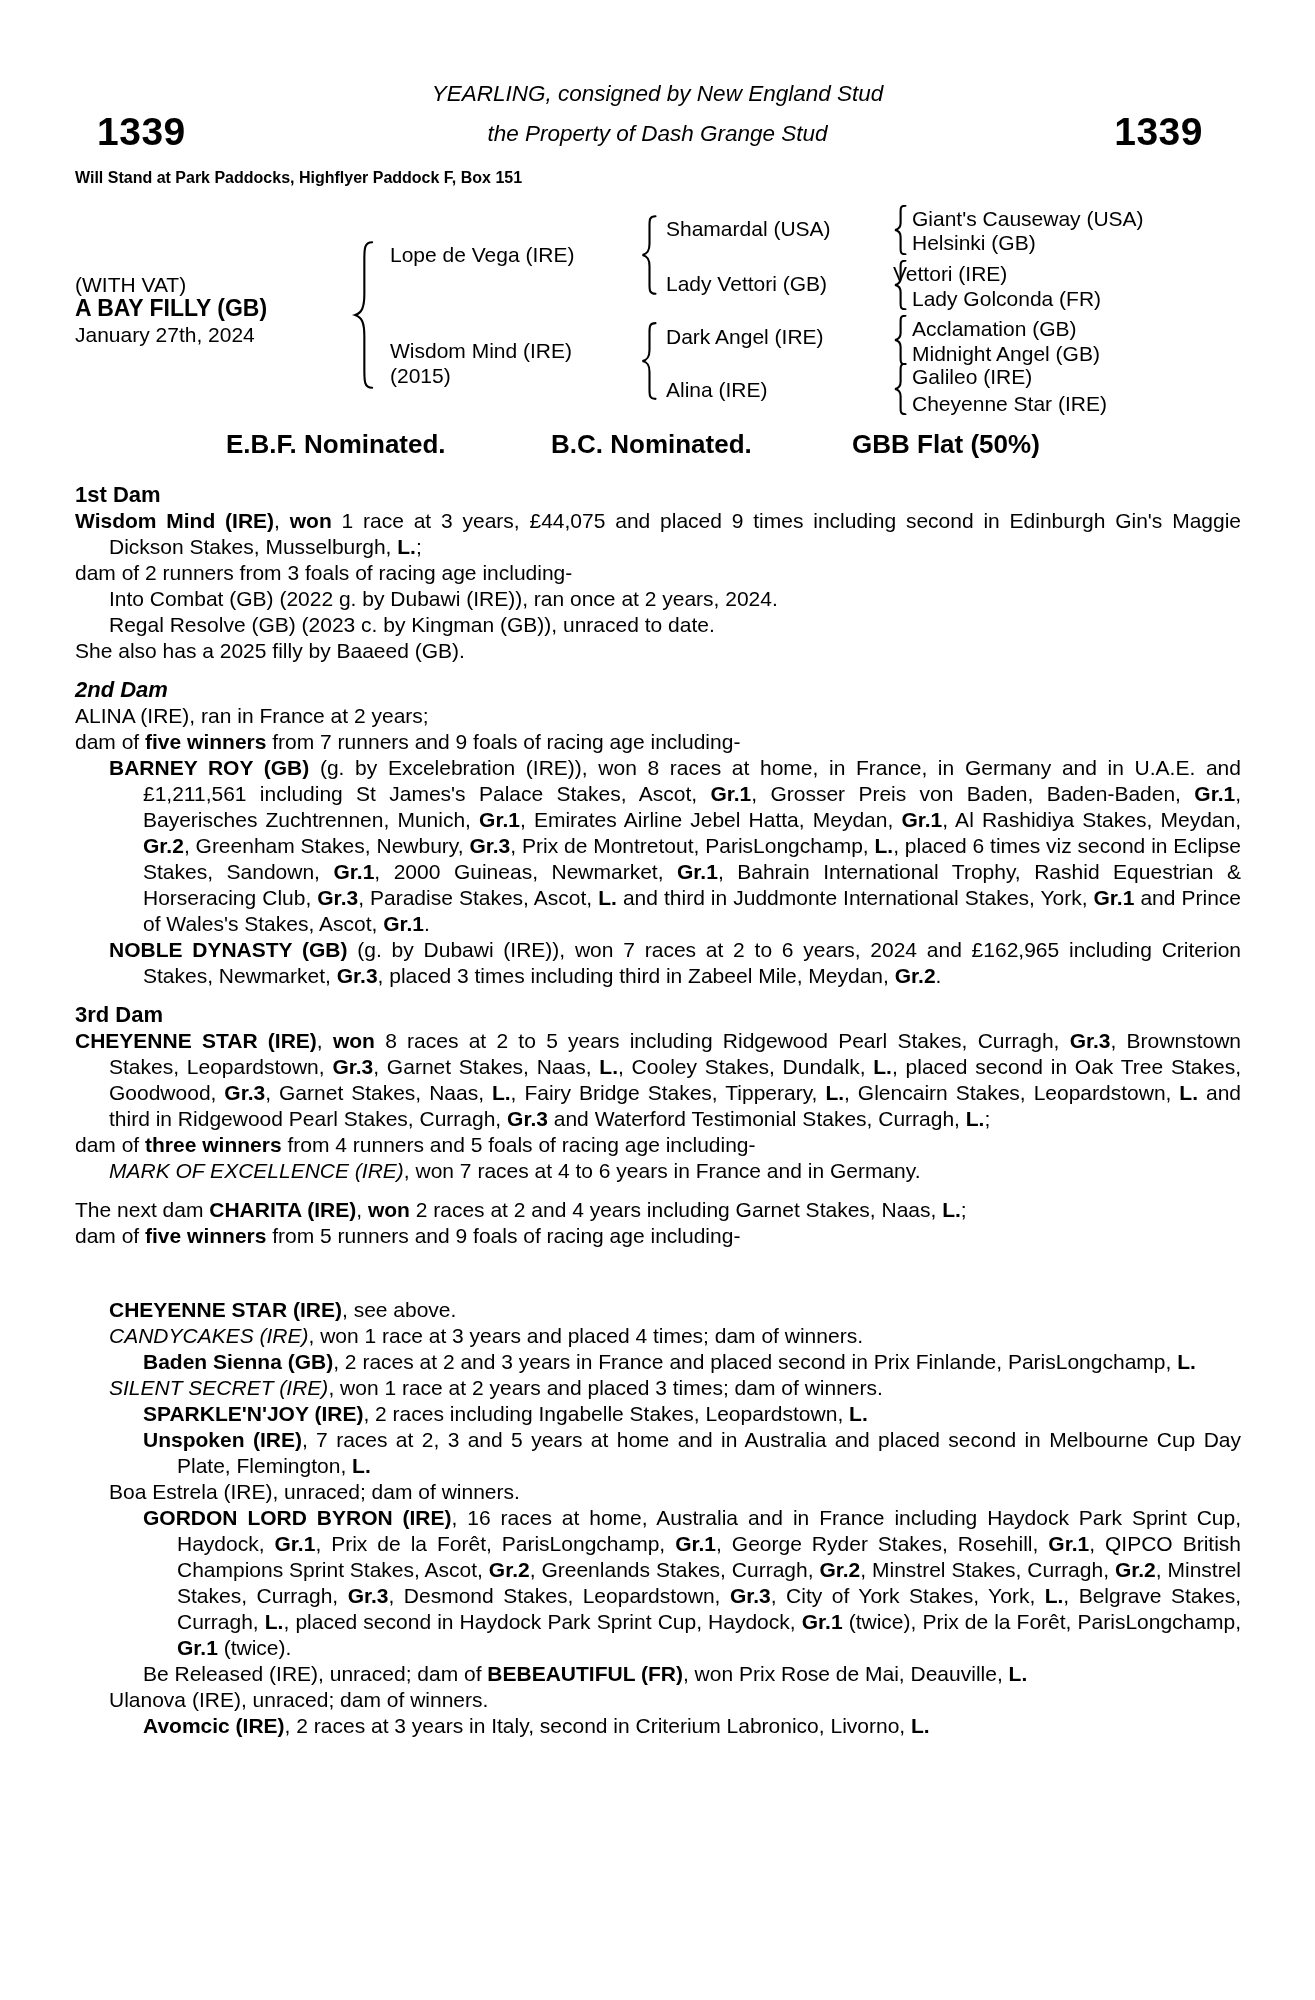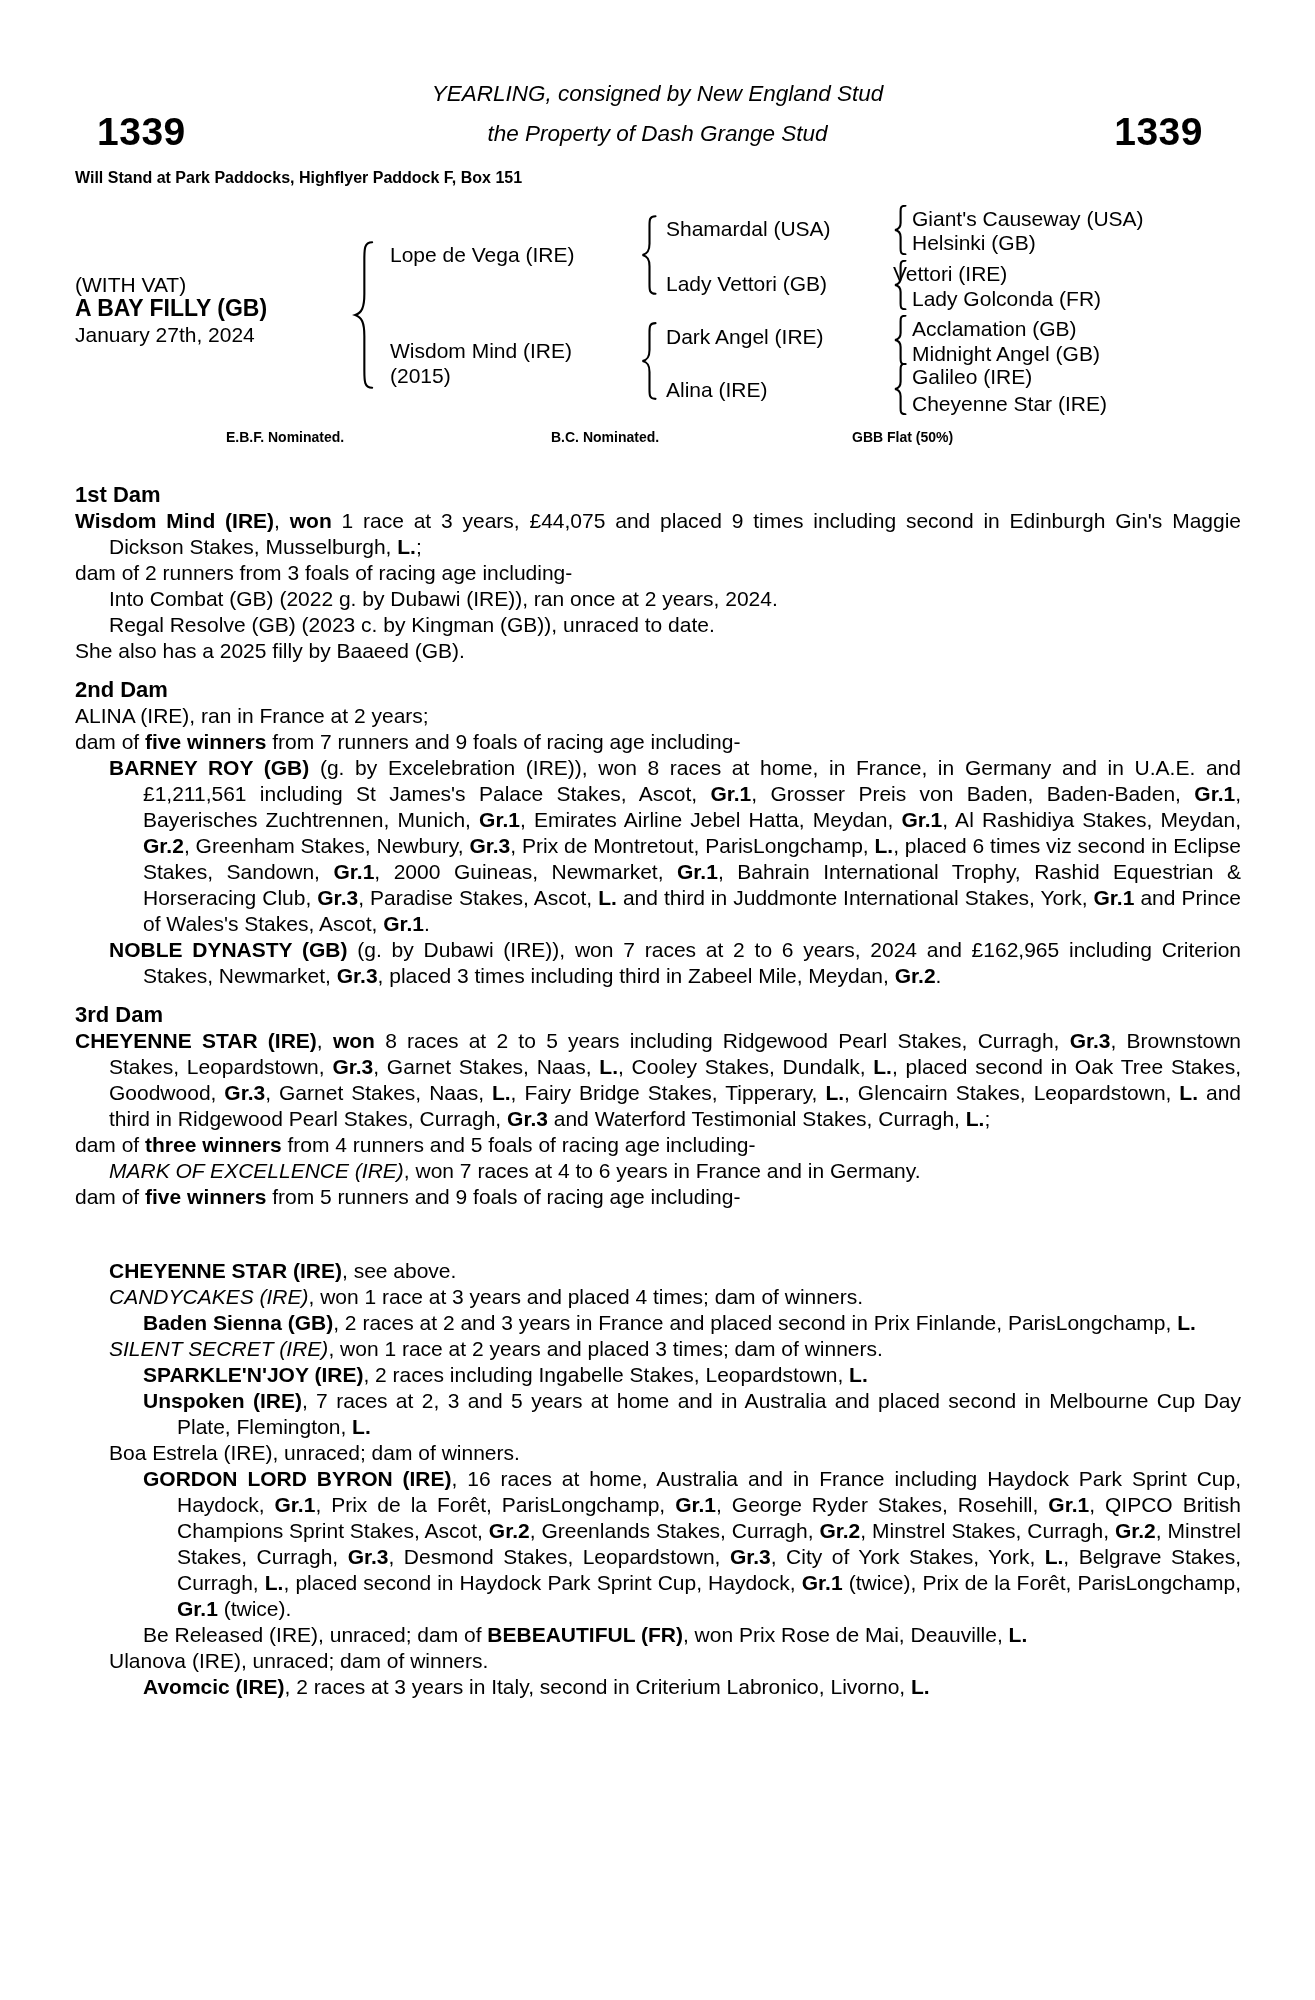--- a/index.html
+++ b/index.html
@@ -8,21 +8,21 @@
   .center-line{position:absolute;left:0;width:100%;text-align:center;
                font-style:italic;font-size:22.5px;}
   .lot{position:absolute;font-size:39px;font-weight:bold;letter-spacing:.5px;line-height:1;}
   .lot-left{left:97px;top:112px;}
   .lot-right{right:112px;top:112px;}
   .location{position:absolute;left:75px;top:169px;font-weight:bold;font-size:16px;}
   .ped{position:absolute;white-space:nowrap;font-size:21px;line-height:1.1;}
   .ped.bold{font-weight:bold;font-size:23px;}
   .brace{position:absolute;}
   .brace path{fill:none;stroke:#000;stroke-width:2.1;vector-effect:non-scaling-stroke;stroke-linecap:round;}
-  .noms{position:absolute;top:429px;left:0;width:100%;height:28px;font-weight:bold;font-size:14px;}
+  .noms{position:absolute;top:429px;left:0;width:100%;height:28px;font-weight:bold;font-size:26px;}
   .noms span{position:absolute;top:0;white-space:nowrap;}
   .nom-ebf{left:226px;} .nom-bc{left:551px;} .nom-gbb{left:852px;}
   #body{position:absolute;left:75px;top:482px;width:1166px;font-size:21px;line-height:26px;}
   #body p{margin:0;text-align:justify;}
   #body p.heading{font-weight:bold;font-size:22px;text-align:left;}
   #body p.gap{margin-top:13px;}
   .b{font-weight:bold;}
   .i{font-style:italic;}
 </style>
 </head>
@@ -90,29 +90,30 @@
     <span class="nom-gbb">GBB Flat (50%)</span>
   </div>
 
   <div id="body">
       <p class="heading" style="padding-left: 0px; text-indent: 0px;"><span>1st Dam</span></p>
       <p style="padding-left: 34px; text-indent: -34px;"><span class="b">Wisdom Mind (IRE)</span><span>, </span><span class="b">won</span><span> 1 race at 3 years, £44,075 and placed 9 times including second in Edinburgh Gin's Maggie Dickson Stakes, Musselburgh, </span><span class="b">L.</span><span>;</span></p>
       <p style="padding-left: 0px; text-indent: 0px;"><span>dam of 2 runners from 3 foals of racing age including-</span></p>
       <p style="padding-left: 34px; text-indent: 0px;"><span>Into Combat (GB) (2022 g. by Dubawi (IRE)), ran once at 2 years, 2024.</span></p>
       <p style="padding-left: 34px; text-indent: 0px;"><span>Regal Resolve (GB) (2023 c. by Kingman (GB)), unraced to date.</span></p>
       <p style="padding-left: 0px; text-indent: 0px;"><span>She also has a 2025 filly by Baaeed (GB).</span></p>
-      <p class="heading gap" style="padding-left: 0px; text-indent: 0px;"><span>2nd Dam</span></p>
+      <p class="heading gap" style="padding-left: 0px; text-indent: 0px; font-style: italic;"><span>2nd Dam</span></p>
       <p style="padding-left: 0px; text-indent: 0px;"><span>ALINA (IRE), ran in France at 2 years;</span></p>
       <p style="padding-left: 0px; text-indent: 0px;"><span>dam of </span><span class="b">five winners</span><span> from 7 runners and 9 foals of racing age including-</span></p>
       <p style="padding-left: 68px; text-indent: -34px;"><span class="b">BARNEY ROY (GB)</span><span> (g. by Excelebration (IRE)), won 8 races at home, in France, in Germany and in U.A.E. and £1,211,561 including St James's Palace Stakes, Ascot, </span><span class="b">Gr.1</span><span>, Grosser Preis von Baden, Baden-Baden, </span><span class="b">Gr.1</span><span>, Bayerisches Zuchtrennen, Munich, </span><span class="b">Gr.1</span><span>, Emirates Airline Jebel Hatta, Meydan, </span><span class="b">Gr.1</span><span>, Al Rashidiya Stakes, Meydan, </span><span class="b">Gr.2</span><span>, Greenham Stakes, Newbury, </span><span class="b">Gr.3</span><span>, Prix de Montretout, ParisLongchamp, </span><span class="b">L.</span><span>, placed 6 times viz second in Eclipse Stakes, Sandown, </span><span class="b">Gr.1</span><span>, 2000 Guineas, Newmarket, </span><span class="b">Gr.1</span><span>, Bahrain International Trophy, Rashid Equestrian &amp; Horseracing Club, </span><span class="b">Gr.3</span><span>, Paradise Stakes, Ascot, </span><span class="b">L.</span><span> and third in Juddmonte International Stakes, York, </span><span class="b">Gr.1</span><span> and Prince of Wales's Stakes, Ascot, </span><span class="b">Gr.1</span><span>.</span></p>
       <p style="padding-left: 68px; text-indent: -34px;"><span class="b">NOBLE DYNASTY (GB)</span><span> (g. by Dubawi (IRE)), won 7 races at 2 to 6 years, 2024 and £162,965 including Criterion Stakes, Newmarket, </span><span class="b">Gr.3</span><span>, placed 3 times including third in Zabeel Mile, Meydan, </span><span class="b">Gr.2</span><span>.</span></p>
       <p class="heading gap" style="padding-left: 0px; text-indent: 0px;"><span>3rd Dam</span></p>
       <p style="padding-left: 34px; text-indent: -34px;"><span class="b">CHEYENNE STAR (IRE)</span><span>, </span><span class="b">won</span><span> 8 races at 2 to 5 years including Ridgewood Pearl Stakes, Curragh, </span><span class="b">Gr.3</span><span>, Brownstown Stakes, Leopardstown, </span><span class="b">Gr.3</span><span>, Garnet Stakes, Naas, </span><span class="b">L.</span><span>, Cooley Stakes, Dundalk, </span><span class="b">L.</span><span>, placed second in Oak Tree Stakes, Goodwood, </span><span class="b">Gr.3</span><span>, Garnet Stakes, Naas, </span><span class="b">L.</span><span>, Fairy Bridge Stakes, Tipperary, </span><span class="b">L.</span><span>, Glencairn Stakes, Leopardstown, </span><span class="b">L.</span><span> and third in Ridgewood Pearl Stakes, Curragh, </span><span class="b">Gr.3</span><span> and Waterford Testimonial Stakes, Curragh, </span><span class="b">L.</span><span>;</span></p>
       <p style="padding-left: 0px; text-indent: 0px;"><span>dam of </span><span class="b">three winners</span><span> from 4 runners and 5 foals of racing age including-</span></p>
       <p style="padding-left: 34px; text-indent: 0px;"><span class="i">MARK OF EXCELLENCE (IRE)</span><span>, won 7 races at 4 to 6 years in France and in Germany.</span></p>
+      <p class="gap" style="padding-left: 34px; text-indent: -34px;"><span>The next dam </span><span class="b">CHARITA (IRE)</span><span>, </span><span class="b">won</span><span> 2 races at 2 and 4 years including Garnet Stakes, Naas, </span><span class="b">L.</span><span>;</span></p>
       <p style="padding-left: 0px; text-indent: 0px;"><span>dam of </span><span class="b">five winners</span><span> from 5 runners and 9 foals of racing age including-</span></p>
       <p style="padding-left: 34px; text-indent: 0px; margin-top: 48px;"><span class="b">CHEYENNE STAR (IRE)</span><span>, see above.</span></p>
       <p style="padding-left: 34px; text-indent: 0px;"><span class="i">CANDYCAKES (IRE)</span><span>, won 1 race at 3 years and placed 4 times; dam of winners.</span></p>
       <p style="padding-left: 102px; text-indent: -34px;"><span class="b">Baden Sienna (GB)</span><span>, 2 races at 2 and 3 years in France and placed second in Prix Finlande, ParisLongchamp, </span><span class="b">L.</span></p>
       <p style="padding-left: 34px; text-indent: 0px;"><span class="i">SILENT SECRET (IRE)</span><span>, won 1 race at 2 years and placed 3 times; dam of winners.</span></p>
       <p style="padding-left: 68px; text-indent: 0px;"><span class="b">SPARKLE'N'JOY (IRE)</span><span>, 2 races including Ingabelle Stakes, Leopardstown, </span><span class="b">L.</span></p>
       <p style="padding-left: 102px; text-indent: -34px;"><span class="b">Unspoken (IRE)</span><span>, 7 races at 2, 3 and 5 years at home and in Australia and placed second in Melbourne Cup Day Plate, Flemington, </span><span class="b">L.</span></p>
       <p style="padding-left: 34px; text-indent: 0px;"><span>Boa Estrela (IRE), unraced; dam of winners.</span></p>
       <p style="padding-left: 102px; text-indent: -34px;"><span class="b">GORDON LORD BYRON (IRE)</span><span>, 16 races at home, Australia and in France including Haydock Park Sprint Cup, Haydock, </span><span class="b">Gr.1</span><span>, Prix de la Forêt, ParisLongchamp, </span><span class="b">Gr.1</span><span>, George Ryder Stakes, Rosehill, </span><span class="b">Gr.1</span><span>, QIPCO British Champions Sprint Stakes, Ascot, </span><span class="b">Gr.2</span><span>, Greenlands Stakes, Curragh, </span><span class="b">Gr.2</span><span>, Minstrel Stakes, Curragh, </span><span class="b">Gr.2</span><span>, Minstrel Stakes, Curragh, </span><span class="b">Gr.3</span><span>, Desmond Stakes, Leopardstown, </span><span class="b">Gr.3</span><span>, City of York Stakes, York, </span><span class="b">L.</span><span>, Belgrave Stakes, Curragh, </span><span class="b">L.</span><span>, placed second in Haydock Park Sprint Cup, Haydock, </span><span class="b">Gr.1</span><span> (twice), Prix de la Forêt, ParisLongchamp, </span><span class="b">Gr.1</span><span> (twice).</span></p>
       <p style="padding-left: 102px; text-indent: -34px;"><span>Be Released (IRE), unraced; dam of </span><span class="b">BEBEAUTIFUL (FR)</span><span>, won Prix Rose de Mai, Deauville, </span><span class="b">L.</span></p>

